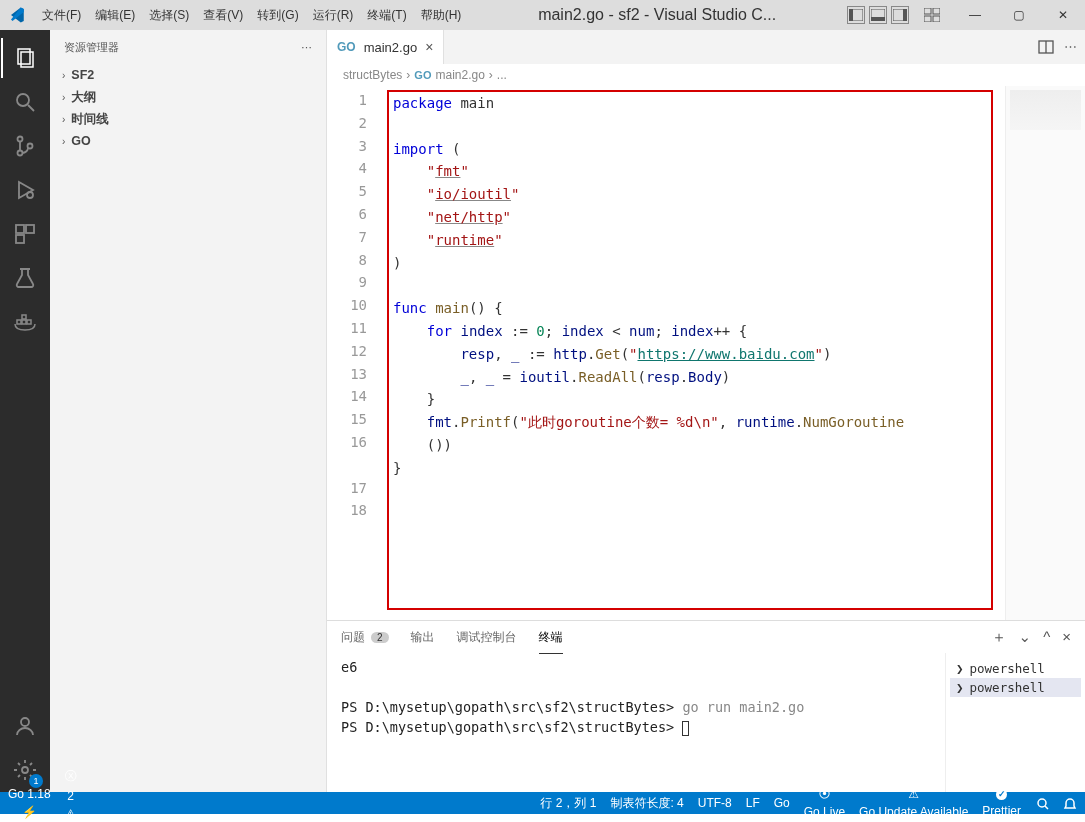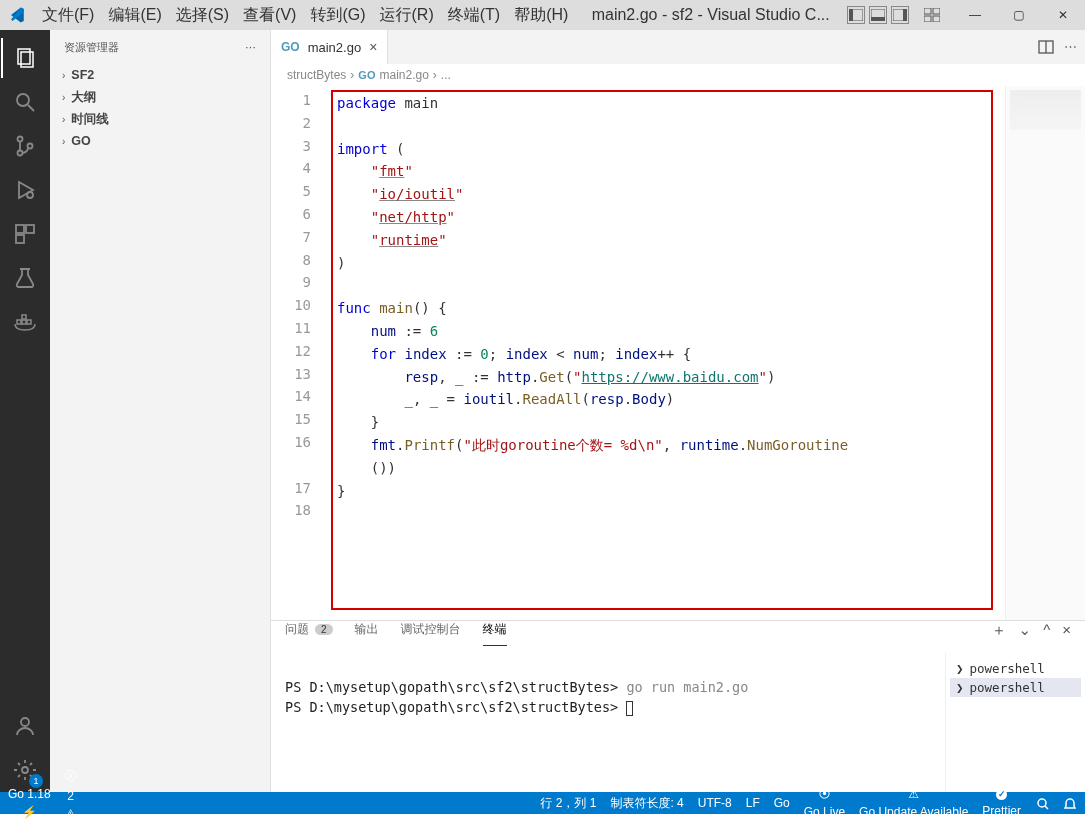--- a/index.html
+++ b/index.html
@@ -1,32 +1,32 @@
 <!DOCTYPE html>
 <html><head>
 <meta charset="utf-8">
 <style>
 * { box-sizing: border-box; margin: 0; padding: 0; }
 body { font-family: "Segoe UI", -apple-system, sans-serif; font-size: 13px; background: #fff; color: #333; overflow: hidden; width: 1085px; height: 822px; }
 .titlebar { height: 30px; background: #dddddd; display: flex; align-items: center; padding-left: 8px; }
 .titlebar .logo { width: 18px; height: 18px; margin-right: 10px; }
 .titlebar .menus { display: flex; gap: 2px; }
-.titlebar .menus span { padding: 2px 6px; cursor: pointer; font-size: 16px; }
+.titlebar .menus span { padding: 2px 6px; cursor: pointer; font-size: 12px; }
 .titlebar .wtitle { flex: 1; text-align: center; font-size: 16px; color: #333; }
 .titlebar .winbtns { display: flex; align-items: center; }
 .titlebar .splitbtns { display: flex; gap: 4px; margin-right: 12px; }
 .titlebar .splitbtns span { width: 18px; height: 18px; display: inline-flex; align-items: center; justify-content: center; border: 1px solid #888; font-size: 10px; }
 .titlebar .ctrl { width: 44px; height: 30px; display: inline-flex; align-items: center; justify-content: center; font-size: 12px; cursor: pointer; }
 .main { display: flex; height: 762px; }
 .activity { width: 50px; background: #2c2c2c; display: flex; flex-direction: column; align-items: center; padding-top: 6px; }
 .activity .aicon { width: 48px; height: 44px; display: flex; align-items: center; justify-content: center; color: #888; cursor: pointer; position: relative; }
 .activity .aicon.active { color: #fff; }
 .activity .aicon.active::before { content: ""; position: absolute; left: 0; top: 2px; bottom: 2px; width: 2px; background: #fff; }
 .activity .spacer { flex: 1; }
-.sidebar { width: 221px; background: #f3f3f3; border-right: 1px solid #e0e0e0; display: flex; flex-direction: column; }
+.sidebar { width: 277px; background: #f3f3f3; border-right: 1px solid #e0e0e0; display: flex; flex-direction: column; }
 .sidebar .shead { height: 34px; display: flex; align-items: center; justify-content: space-between; padding: 0 14px; font-size: 11px; color: #555; }
 .sidebar .section { padding: 2px 12px; cursor: pointer; font-size: 12.5px; color: #444; display: flex; align-items: center; gap: 6px; height: 22px; }
 .sidebar .chev { font-size: 10px; color: #555; }
 .editor-area { flex: 1; display: flex; flex-direction: column; background: #fff; }
 .tabs { height: 34px; background: #f3f3f3; display: flex; align-items: center; }
 .tab { height: 34px; background: #fff; border-right: 1px solid #e0e0e0; display: flex; align-items: center; padding: 0 10px; gap: 8px; font-size: 13px; }
 .tab .goicon { color: #519aba; font-weight: bold; font-size: 12px; }
 .tab .close { font-size: 14px; color: #555; cursor: pointer; }
 .tabs .ract { margin-left: auto; padding-right: 8px; display: flex; gap: 10px; color: #555; }
 .breadcrumb { height: 22px; display: flex; align-items: center; padding: 0 16px; font-size: 12px; color: #888; gap: 4px; }
@@ -41,21 +41,21 @@
 .minimap { width: 80px; background: #fafafa; border-left: 1px solid #eee; }
 .minimap-inner { margin: 4px; height: 40px; background: linear-gradient(#eee, #f5f5f5); }
 .kw { color: #0000d8; }
 .str { color: #a31515; }
 .strlink { color: #0f766e; text-decoration: underline; }
 .num { color: #098658; }
 .fn { color: #795e26; }
 .id { color: #001080; }
 .und { text-decoration: underline; text-decoration-color: #888; }
 .panel { height: 172px; border-top: 1px solid #ddd; display: flex; flex-direction: column; }
-.panel-tabs { height: 32px; display: flex; align-items: flex-start; padding: 0 14px; gap: 22px; font-size: 12px; color: #666; }
+.panel-tabs { height: 32px; display: flex; align-items: center; padding: 0 14px; gap: 22px; font-size: 12px; color: #666; }
 .panel-tabs .ptab { cursor: pointer; display: flex; gap: 6px; align-items: center; }
 .panel-tabs .ptab.active { color: #000; position: relative; }
 .panel-tabs .ptab.active::after { content: ""; position: absolute; left: 0; right: 0; bottom: -8px; height: 1px; background: #333; }
 .badge { background: #ccc; border-radius: 9px; padding: 0 6px; font-size: 10px; color: #333; }
 .panel-tabs .pact { margin-left: auto; display: flex; gap: 12px; color: #555; font-size: 15px; }
 .panel-body { flex: 1; display: flex; font-family: Consolas, monospace; font-size: 13.5px; }
 .terminal { flex: 1; padding: 4px 14px; color: #222; }
 .terminal .tline { white-space: pre; line-height: 20px; }
 .hl-box { display: inline-block; border: 2px solid #d40000; padding: 0 2px; line-height: 18px; }
 .term-side { width: 140px; border-left: 1px solid #eee; padding: 6px 4px; font-size: 12.5px; }
@@ -267,21 +267,20 @@
           <div class="ln"><span class="kw">package</span><span> main</span></div>
           <div class="ln">&nbsp;</div>
           <div class="ln"><span class="kw">import</span><span> (</span></div>
           <div class="ln"><span>    </span><span class="str">"</span><span class="str und">fmt</span><span class="str">"</span></div>
           <div class="ln"><span>    </span><span class="str">"</span><span class="str und">io/ioutil</span><span class="str">"</span></div>
           <div class="ln"><span>    </span><span class="str">"</span><span class="str und">net/http</span><span class="str">"</span></div>
           <div class="ln"><span>    </span><span class="str">"</span><span class="str und">runtime</span><span class="str">"</span></div>
           <div class="ln"><span>)</span></div>
           <div class="ln">&nbsp;</div>
           <div class="ln"><span class="kw">func</span><span> </span><span class="fn">main</span><span>() {</span></div>
-          <div class="ln"><span>    </span><span class="id">num</span><span> := </span><span class="num">6</span></div>
           <div class="ln"><span>    </span><span class="kw">for</span><span> </span><span class="id">index</span><span> := </span><span class="num">0</span><span>; </span><span class="id">index</span><span> &lt; </span><span class="id">num</span><span>; </span><span class="id">index</span><span>++ {</span></div>
           <div class="ln"><span>        </span><span class="id">resp</span><span>, </span><span class="id">_</span><span> := </span><span class="id">http</span><span>.</span><span class="fn">Get</span><span>(</span><span class="str">"</span><span class="strlink">https://www.baidu.com</span><span class="str">"</span><span>)</span></div>
           <div class="ln"><span>        </span><span class="id">_</span><span>, </span><span class="id">_</span><span> = </span><span class="id">ioutil</span><span>.</span><span class="fn">ReadAll</span><span>(</span><span class="id">resp</span><span>.</span><span class="id">Body</span><span>)</span></div>
           <div class="ln"><span>    </span><span>}</span></div>
           <div class="ln"><span>    </span><span class="id">fmt</span><span>.</span><span class="fn">Printf</span><span>(</span><span class="str">"此时goroutine个数= %d\n"</span><span>, </span><span class="id">runtime</span><span>.</span><span class="fn">NumGoroutine</span></div>
           <div class="ln"><span>    </span><span>())</span></div>
           <div class="ln"><span>}</span></div>
           <div class="ln">&nbsp;</div>
         </div>
         <div class="code-box"></div>
@@ -302,20 +301,21 @@
         <span class="ptab active">终端</span>
         <div class="pact">
           <span>＋</span>
           <span>⌄</span>
           <span>^</span>
           <span>×</span>
         </div>
       </div>
       <div class="panel-body">
         <div class="terminal">
+          <div class="tline">e6</div>
           <div class="tline">&nbsp;</div>
           <div class="tline"><span>PS D:\mysetup\gopath\src\sf2\structBytes&gt; </span><span style="color:#888;">go run main2.go</span></div>
           <div class="tline"><span>PS D:\mysetup\gopath\src\sf2\structBytes&gt; </span><span class="cursor-block"></span></div>
         </div>
         <div class="term-side">
           <div class="titem">
               <span>❯</span>
               <span>powershell</span>
             </div>
           <div class="titem sel">

